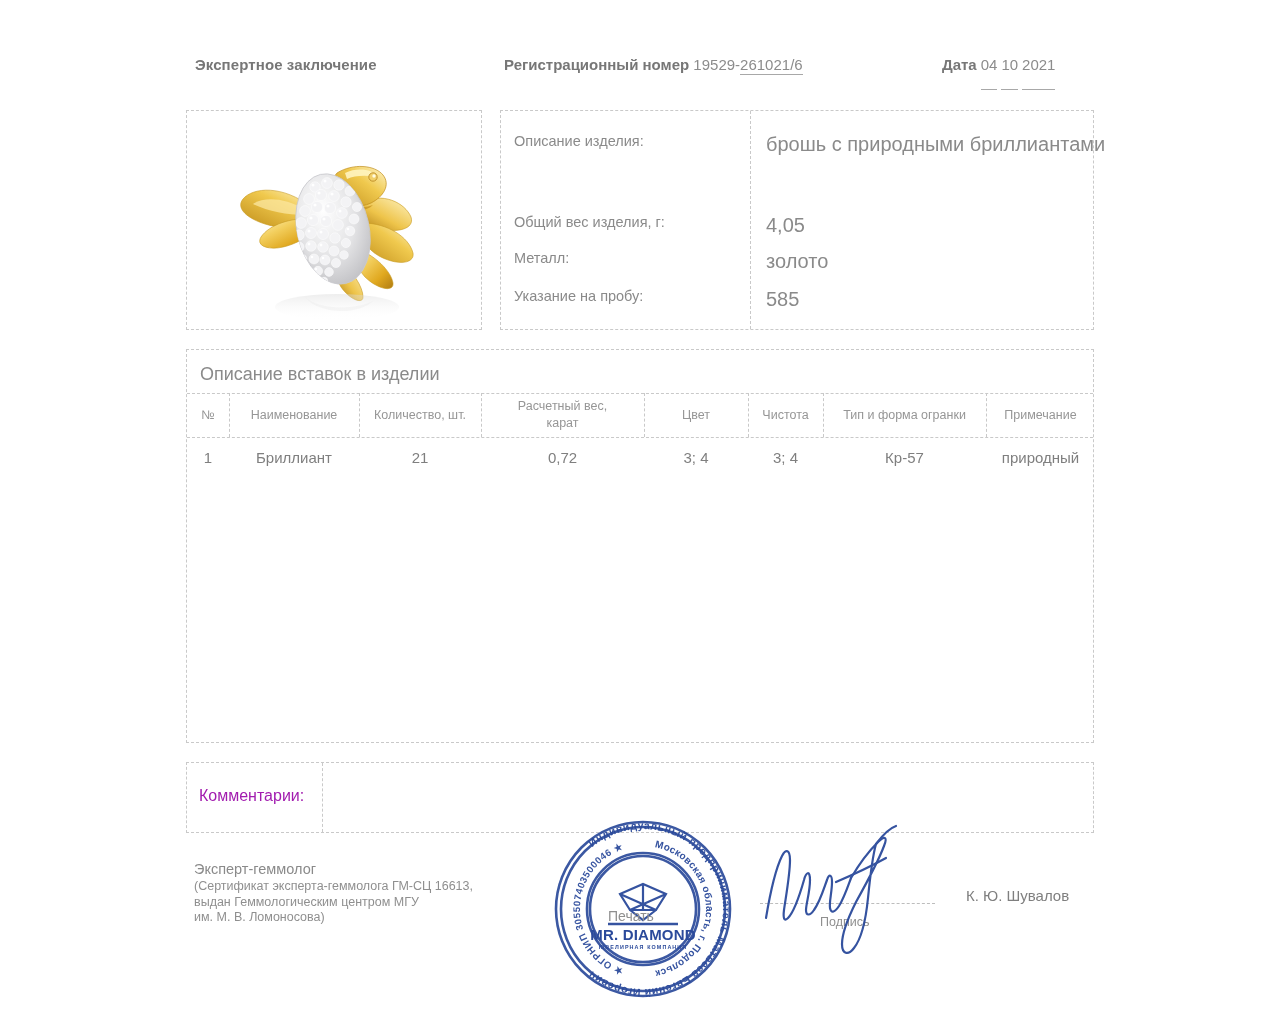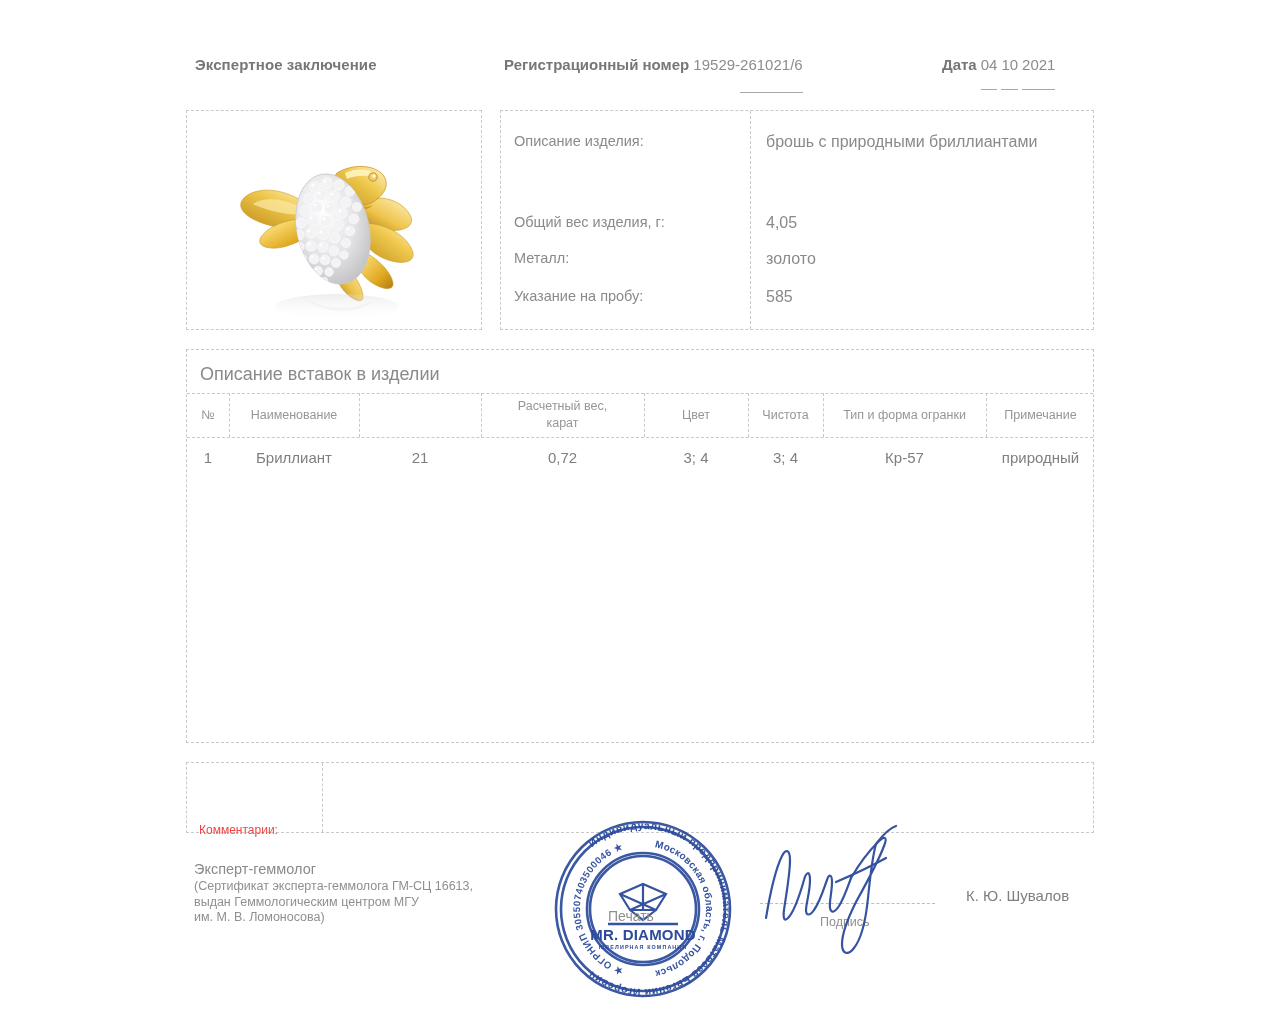--- a/index.html
+++ b/index.html
@@ -50,21 +50,21 @@
   .hdr-reg b {
     font-weight: bold;
     color: #777777;
   }
   .hdr-reg .regnum {
     font-weight: normal;
     color: #8c8c8c;
   }
   .hdr-reg .regnum .u {
     border-bottom: 1px solid #a8a8a8;
-    padding-bottom: 19px;
+    padding-bottom: 1px;
   }
   .hdr-date {
     position: absolute;
     left: 756px;
     top: 0;
     font-size: 15px;
     white-space: nowrap;
   }
   .hdr-date b {
     font-weight: bold;
@@ -117,21 +117,21 @@
     border-left: 1px dashed #c9c9c9;
   }
   .desc-label {
     position: absolute;
     font-size: 14.5px;
     color: #8a8a8a;
     white-space: nowrap;
   }
   .desc-value {
     position: absolute;
-    font-size: 16px;
+    font-size: 20px;
     color: #8a8a8a;
     white-space: nowrap;
   }
   .dl1 { left: 13px; top: 22px; }
   .dv1 { left: 265px; top: 22px; }
   .dl2 { left: 13px; top: 103px; }
   .dv2 { left: 265px; top: 103px; }
   .dl3 { left: 13px; top: 139px; }
   .dv3 { left: 265px; top: 139px; }
   .dl4 { left: 13px; top: 177px; }
@@ -208,24 +208,23 @@
     left: 135px;
     top: 0;
     height: 100%;
     width: 0;
     border-left: 1px dashed #c9c9c9;
   }
   .comments-label {
     position: absolute;
     left: 12px;
     top: 24px;
-    font-size: 12px;
-    color: #ef4444;
-    white-space: nowrap;
-    margin-top: 36px;
+    font-size: 16px;
+    color: #a21caf;
+    white-space: nowrap;
   }
 
   
   .expert-title {
     position: absolute;
     left: 194px;
     top: 861px;
     font-size: 14.5px;
     color: #8a8a8a;
     white-space: nowrap;
@@ -462,20 +461,21 @@
     <div class="tbl-vline" style="left:42px"></div>
     <div class="tbl-vline" style="left:172px"></div>
     <div class="tbl-vline" style="left:294px"></div>
     <div class="tbl-vline" style="left:457px"></div>
     <div class="tbl-vline" style="left:561px"></div>
     <div class="tbl-vline" style="left:636px"></div>
     <div class="tbl-vline" style="left:799px"></div>
 
     <div class="th" style="left:0px;width:42px">№</div>
     <div class="th" style="left:42px;width:130px">Наименование</div>
+    <div class="th" style="left:172px;width:122px">Количество, шт.</div>
     <div class="th" style="left:294px;width:163px;white-space:pre-line">Расчетный вес,
 карат</div>
     <div class="th" style="left:457px;width:104px">Цвет</div>
     <div class="th" style="left:561px;width:75px">Чистота</div>
     <div class="th" style="left:636px;width:163px">Тип и форма огранки</div>
     <div class="th" style="left:799px;width:109px">Примечание</div>
 
     <div class="td" style="left:0px;width:42px">1</div>
     <div class="td" style="left:42px;width:130px">Бриллиант</div>
     <div class="td" style="left:172px;width:122px">21</div>

